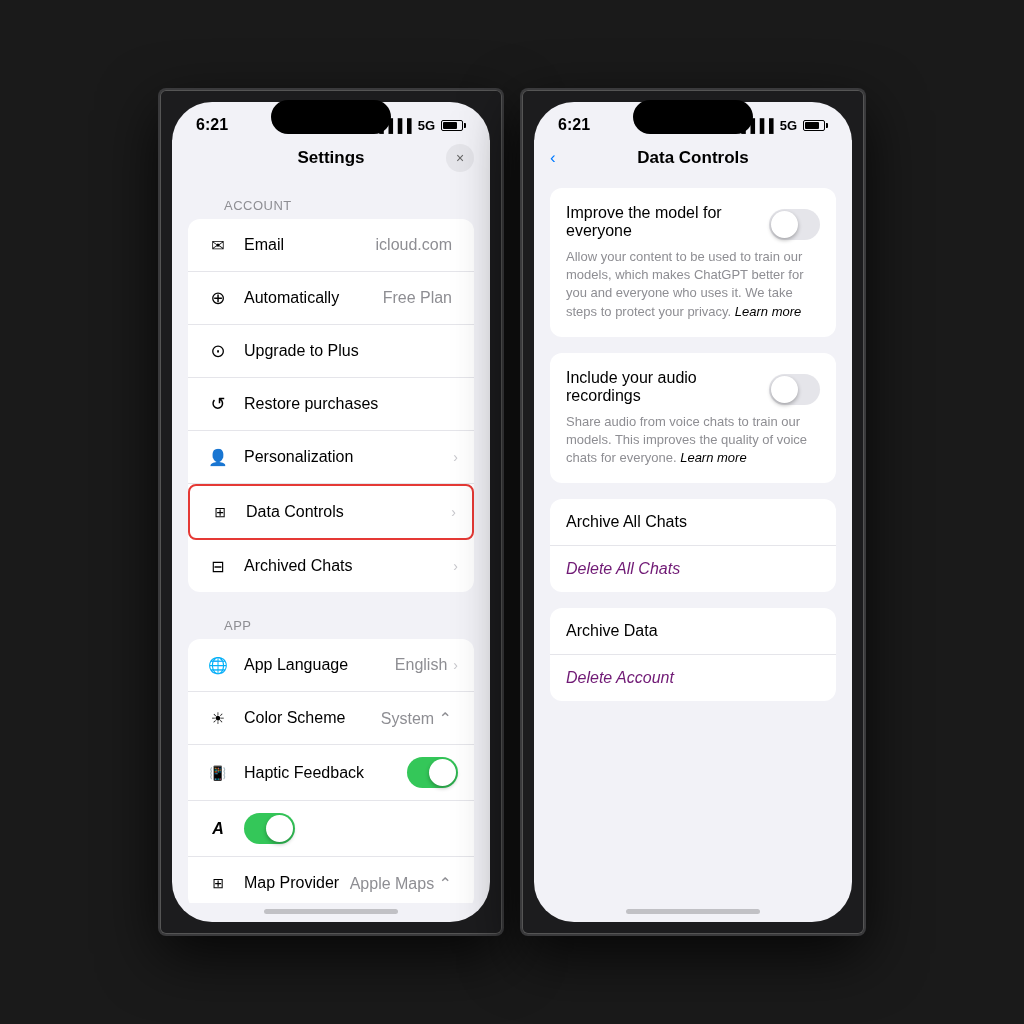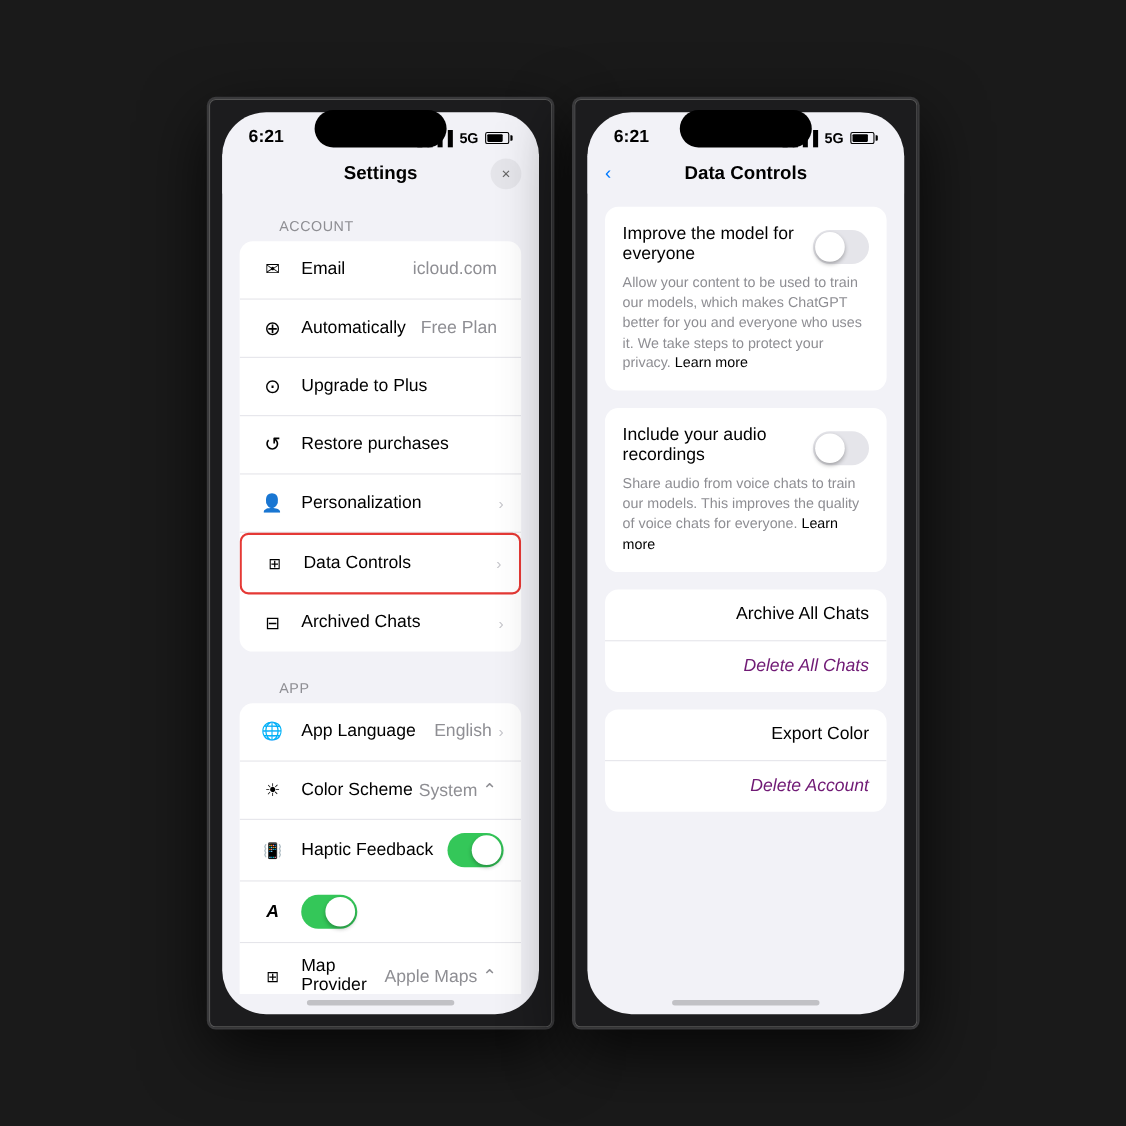--- a/index.html
+++ b/index.html
@@ -16,21 +16,21 @@
 
     .phones-container {
       display: flex;
       gap: 20px;
       align-items: center;
       justify-content: center;
     }
 
     
     .phone {
-      width: 312px;
+      width: 342px;
       height: 844px;
       background: #1c1c1e;
       border-radius: 6px;
       position: relative;
       box-shadow: 0 0 0 2px #3a3a3c, 0 20px 60px rgba(0,0,0,0.8), inset 0 0 0 1px #555;
       overflow: hidden;
     }
 
     
     .phone::before {
@@ -303,35 +303,35 @@
       font-size: 13px;
       color: #8e8e93;
       line-height: 1.4;
       margin-top: 4px;
     }
 
     .data-card-desc a {
       color: #000;
       font-weight: 500;
       text-decoration: none;
+      font-style: italic;
     }
 
     .action-card {
       background: #fff;
       border-radius: 12px;
       margin: 0 16px 16px;
       overflow: hidden;
     }
 
     .action-row {
       padding: 14px 16px;
       border-bottom: 0.5px solid #e5e5ea;
       font-size: 16px;
       cursor: pointer;
-      text-align: right;
     }
 
     .action-row:last-child {
       border-bottom: none;
     }
 
     .action-row.normal {
       color: #000;
     }
 
@@ -552,21 +552,21 @@
             Share audio from voice chats to train our models. This improves the quality of voice chats for everyone. <a>Learn more</a>
           </div>
         </div>
 
         <div class="action-card">
           <div class="action-row normal">Archive All Chats</div>
           <div class="action-row danger">Delete All Chats</div>
         </div>
 
         <div class="action-card">
-          <div class="action-row normal">Export Color</div>
+          <div class="action-row normal">Archive Data</div>
           <div class="action-row danger">Delete Account</div>
         </div>
 
       </div>
 
       <div class="home-indicator"></div>
     </div>
   </div>
 
 </div>

